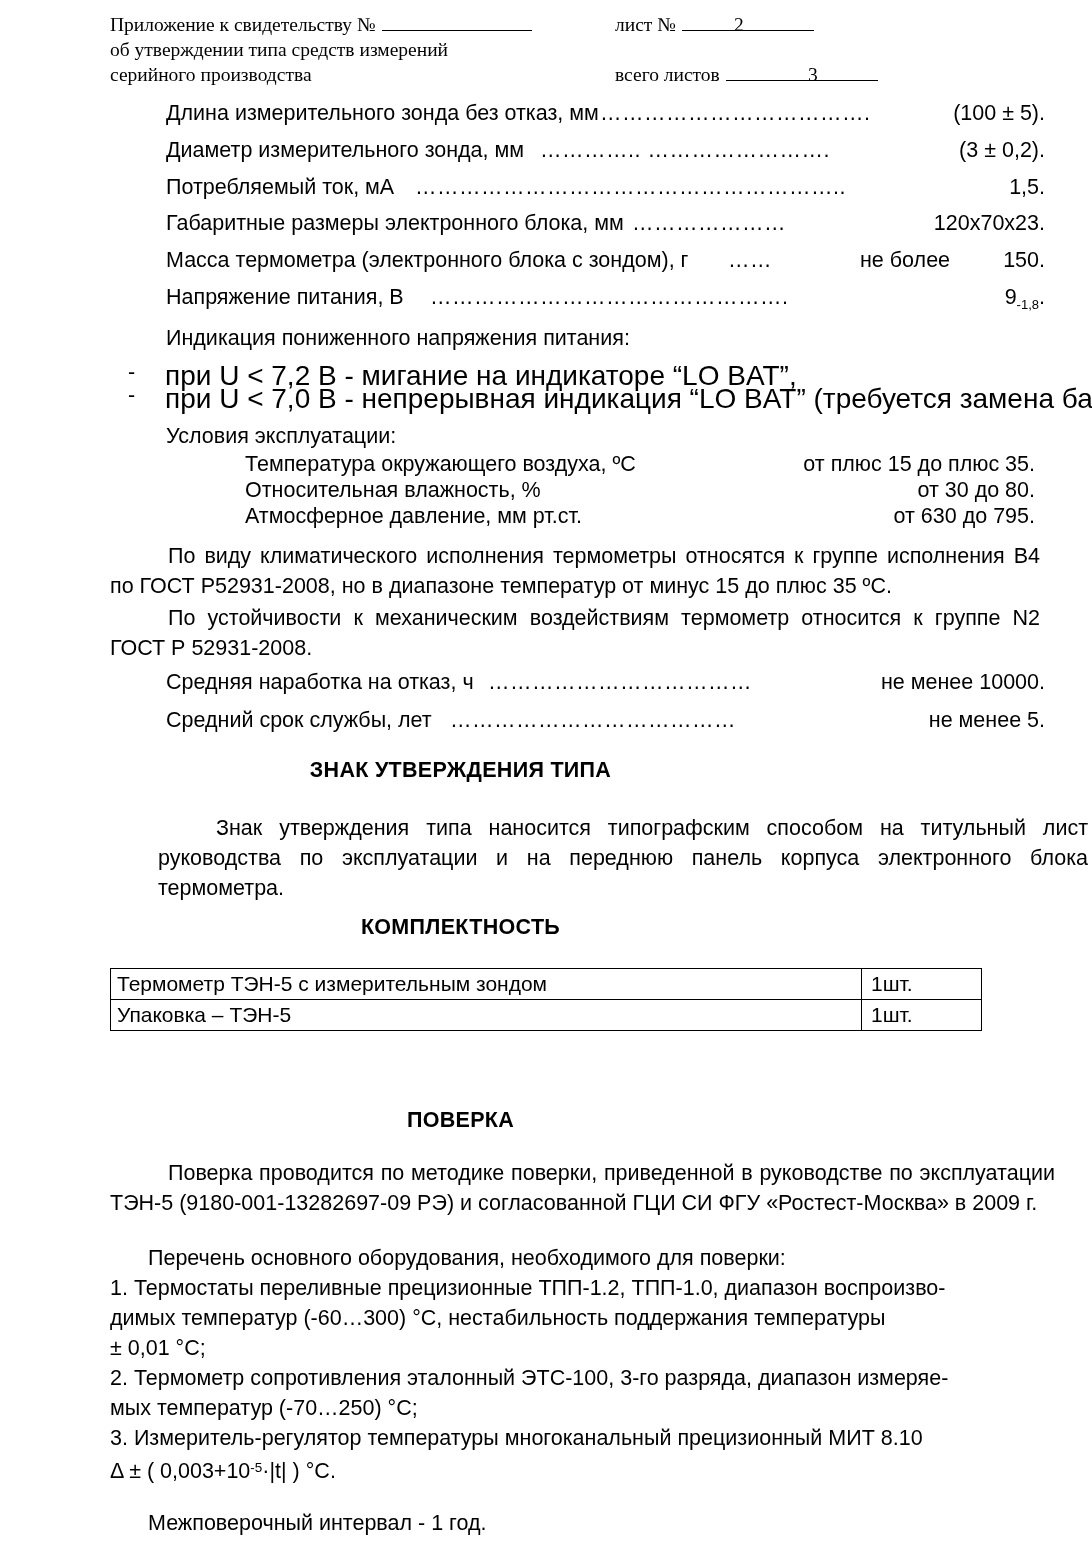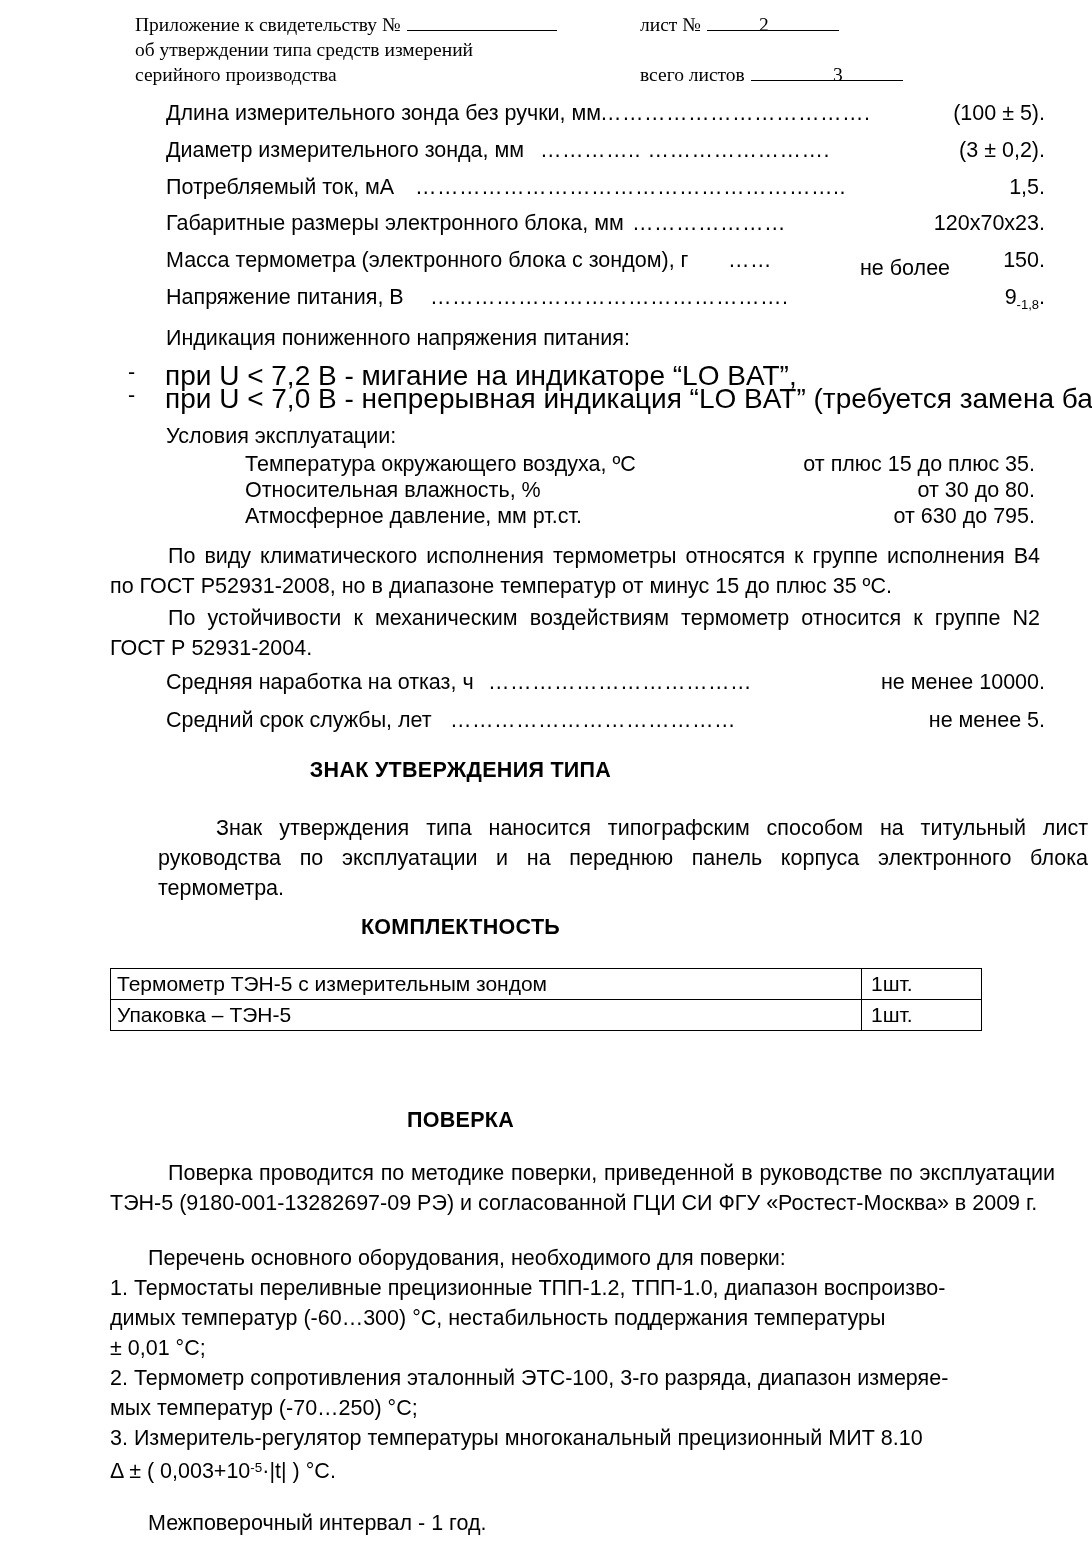--- a/index.html
+++ b/index.html
@@ -32,21 +32,21 @@
     width: 930px;
     font-family: "Liberation Serif", serif;
     font-size: 19.5px;
     line-height: 25px;
   }
   .hdr-row {
     display: flex;
     align-items: baseline;
     white-space: nowrap;
   }
-  .hdr-left { width: 505px; display: flex; align-items: baseline; margin-left: 25px; }
+  .hdr-left { width: 505px; display: flex; align-items: baseline; }
   .hdr-right { display: flex; align-items: baseline; }
   .blank-line {
     display: inline-block;
     border-bottom: 1.6px solid #000;
     height: 15px;
     margin-left: 6px;
     position: relative;
   }
   .blank-line.w1 { width: 150px; }
   .blank-line.w2 { width: 132px; }
@@ -92,21 +92,21 @@
   }
   .spec .val {
     position: absolute;
     right: 0;
     top: 0;
     white-space: nowrap;
     text-align: right;
   }
   .spec .pre {
     position: absolute;
-    top: 8px;
+    top: 0;
     white-space: nowrap;
   }
 
   sub.vsub {
     font-size: 13px;
     vertical-align: -0.35em;
     letter-spacing: 0;
   }
   sup.vsup {
     font-size: 13.5px;
@@ -228,21 +228,21 @@
       <span class="hdr-right">
         <span>всего листов</span>
         <span class="blank-line w3">
           <span class="blank-val off2">3</span>
         </span>
       </span>
     </div>
   </div>
 
   <div class="spec" style="top:101px;">
-    <span class="lbl">Длина измерительного зонда без ручки, мм</span>
+    <span class="lbl">Длина измерительного зонда без отказ, мм</span>
     <span class="dots" style="left:490px;">……………………………….</span>
     <span class="val">(100 ± 5).</span>
   </div>
 
   <div class="spec" style="top:138px;">
     <span class="lbl">Диаметр измерительного  зонда, мм</span>
     <span class="dots" style="left:430px;">…………..  …………………….</span>
     <span class="val">(3 ± 0,2).</span>
   </div>
 
@@ -288,21 +288,21 @@
   <div class="cond" style="top:478px;">
     <span class="cl">Относительная влажность, %</span>
     <span class="cr">от 30 до 80.</span>
   </div>
   <div class="cond" style="top:504px;">
     <span class="cl">Атмосферное давление, мм рт.ст.</span>
     <span class="cr">от 630 до 795.</span>
   </div>
 
   <div class="para ind" style="top:541px;">По виду климатического исполнения термометры относятся к группе исполнения В4 по ГОСТ Р52931-2008, но в диапазоне температур от минус 15 до плюс 35 ºС.</div>
-  <div class="para ind" style="top:603px;">По устойчивости к механическим воздействиям термометр относится к группе N2 ГОСТ Р 52931-2004.</div>
+  <div class="para ind" style="top:603px;">По устойчивости к механическим воздействиям термометр относится к группе N2 ГОСТ Р 52931-2008.</div>
 
   <div class="spec" style="top:670px;">
     <span class="lbl">Средняя наработка на отказ, ч</span>
     <span class="dots" style="left:378px;">………………………………</span>
     <span class="val">не менее 10000.</span>
   </div>
   <div class="spec" style="top:708px;">
     <span class="lbl">Средний срок службы, лет</span>
     <span class="dots" style="left:340px;">…………………………………</span>
     <span class="val">не менее 5.</span>

